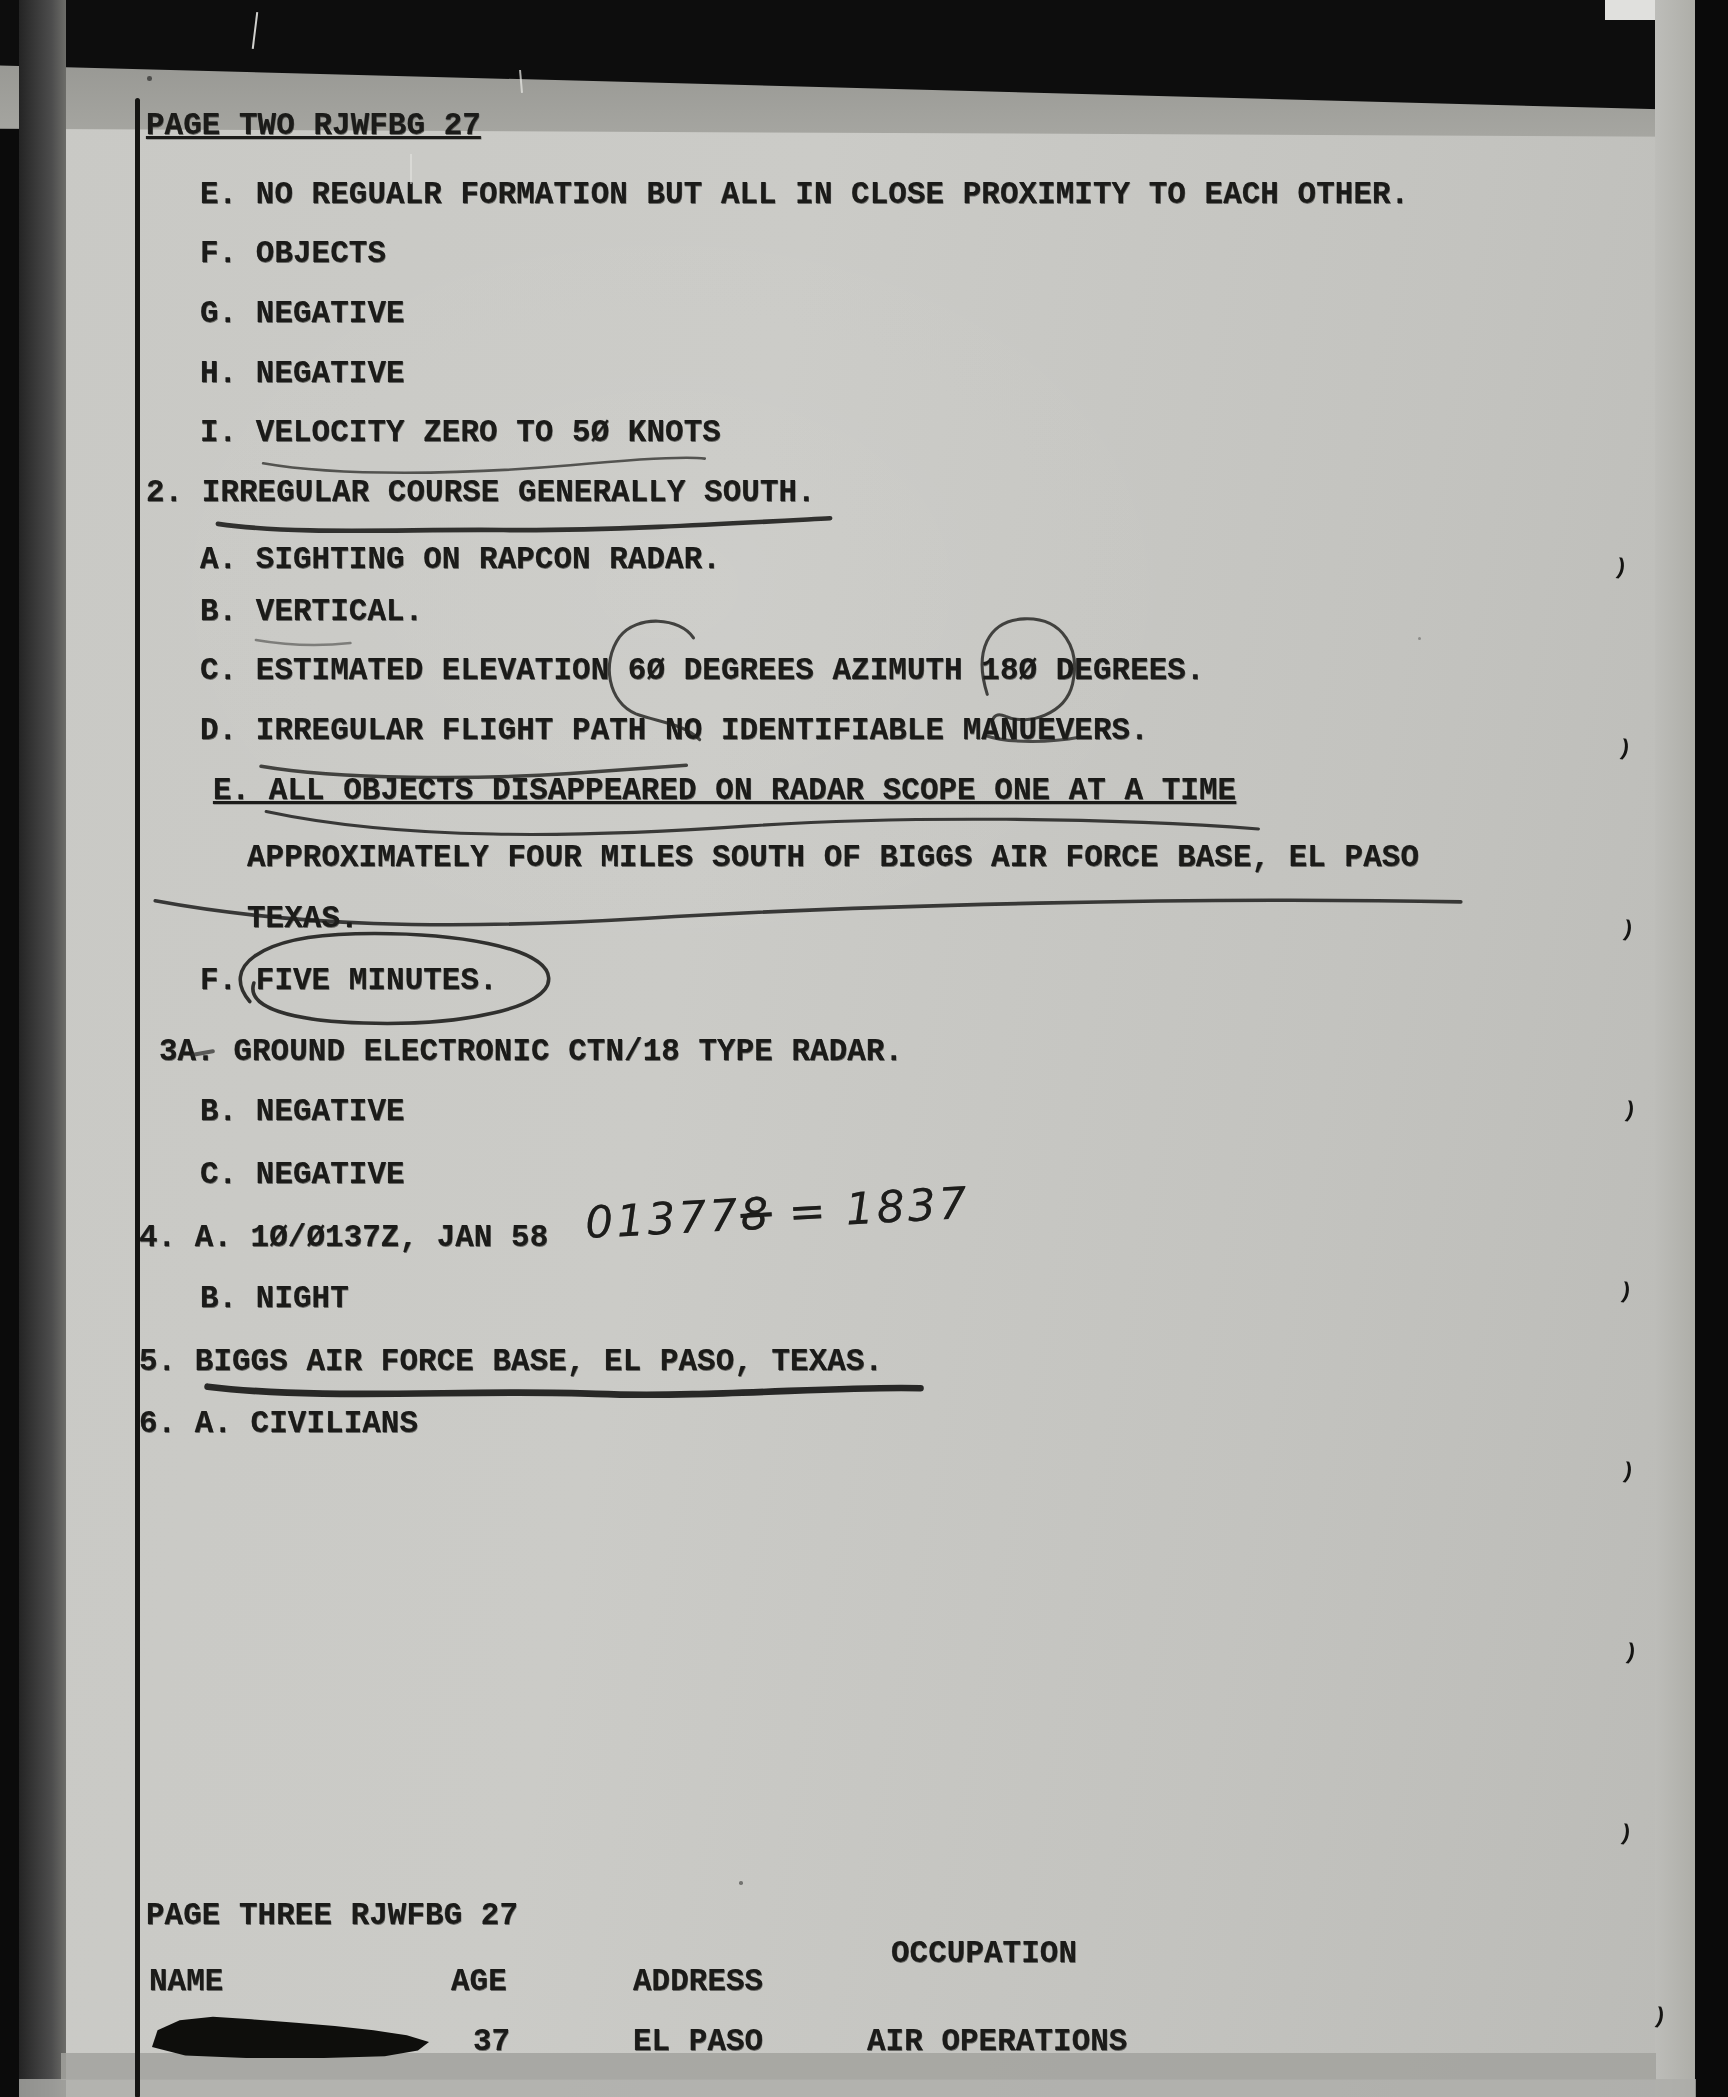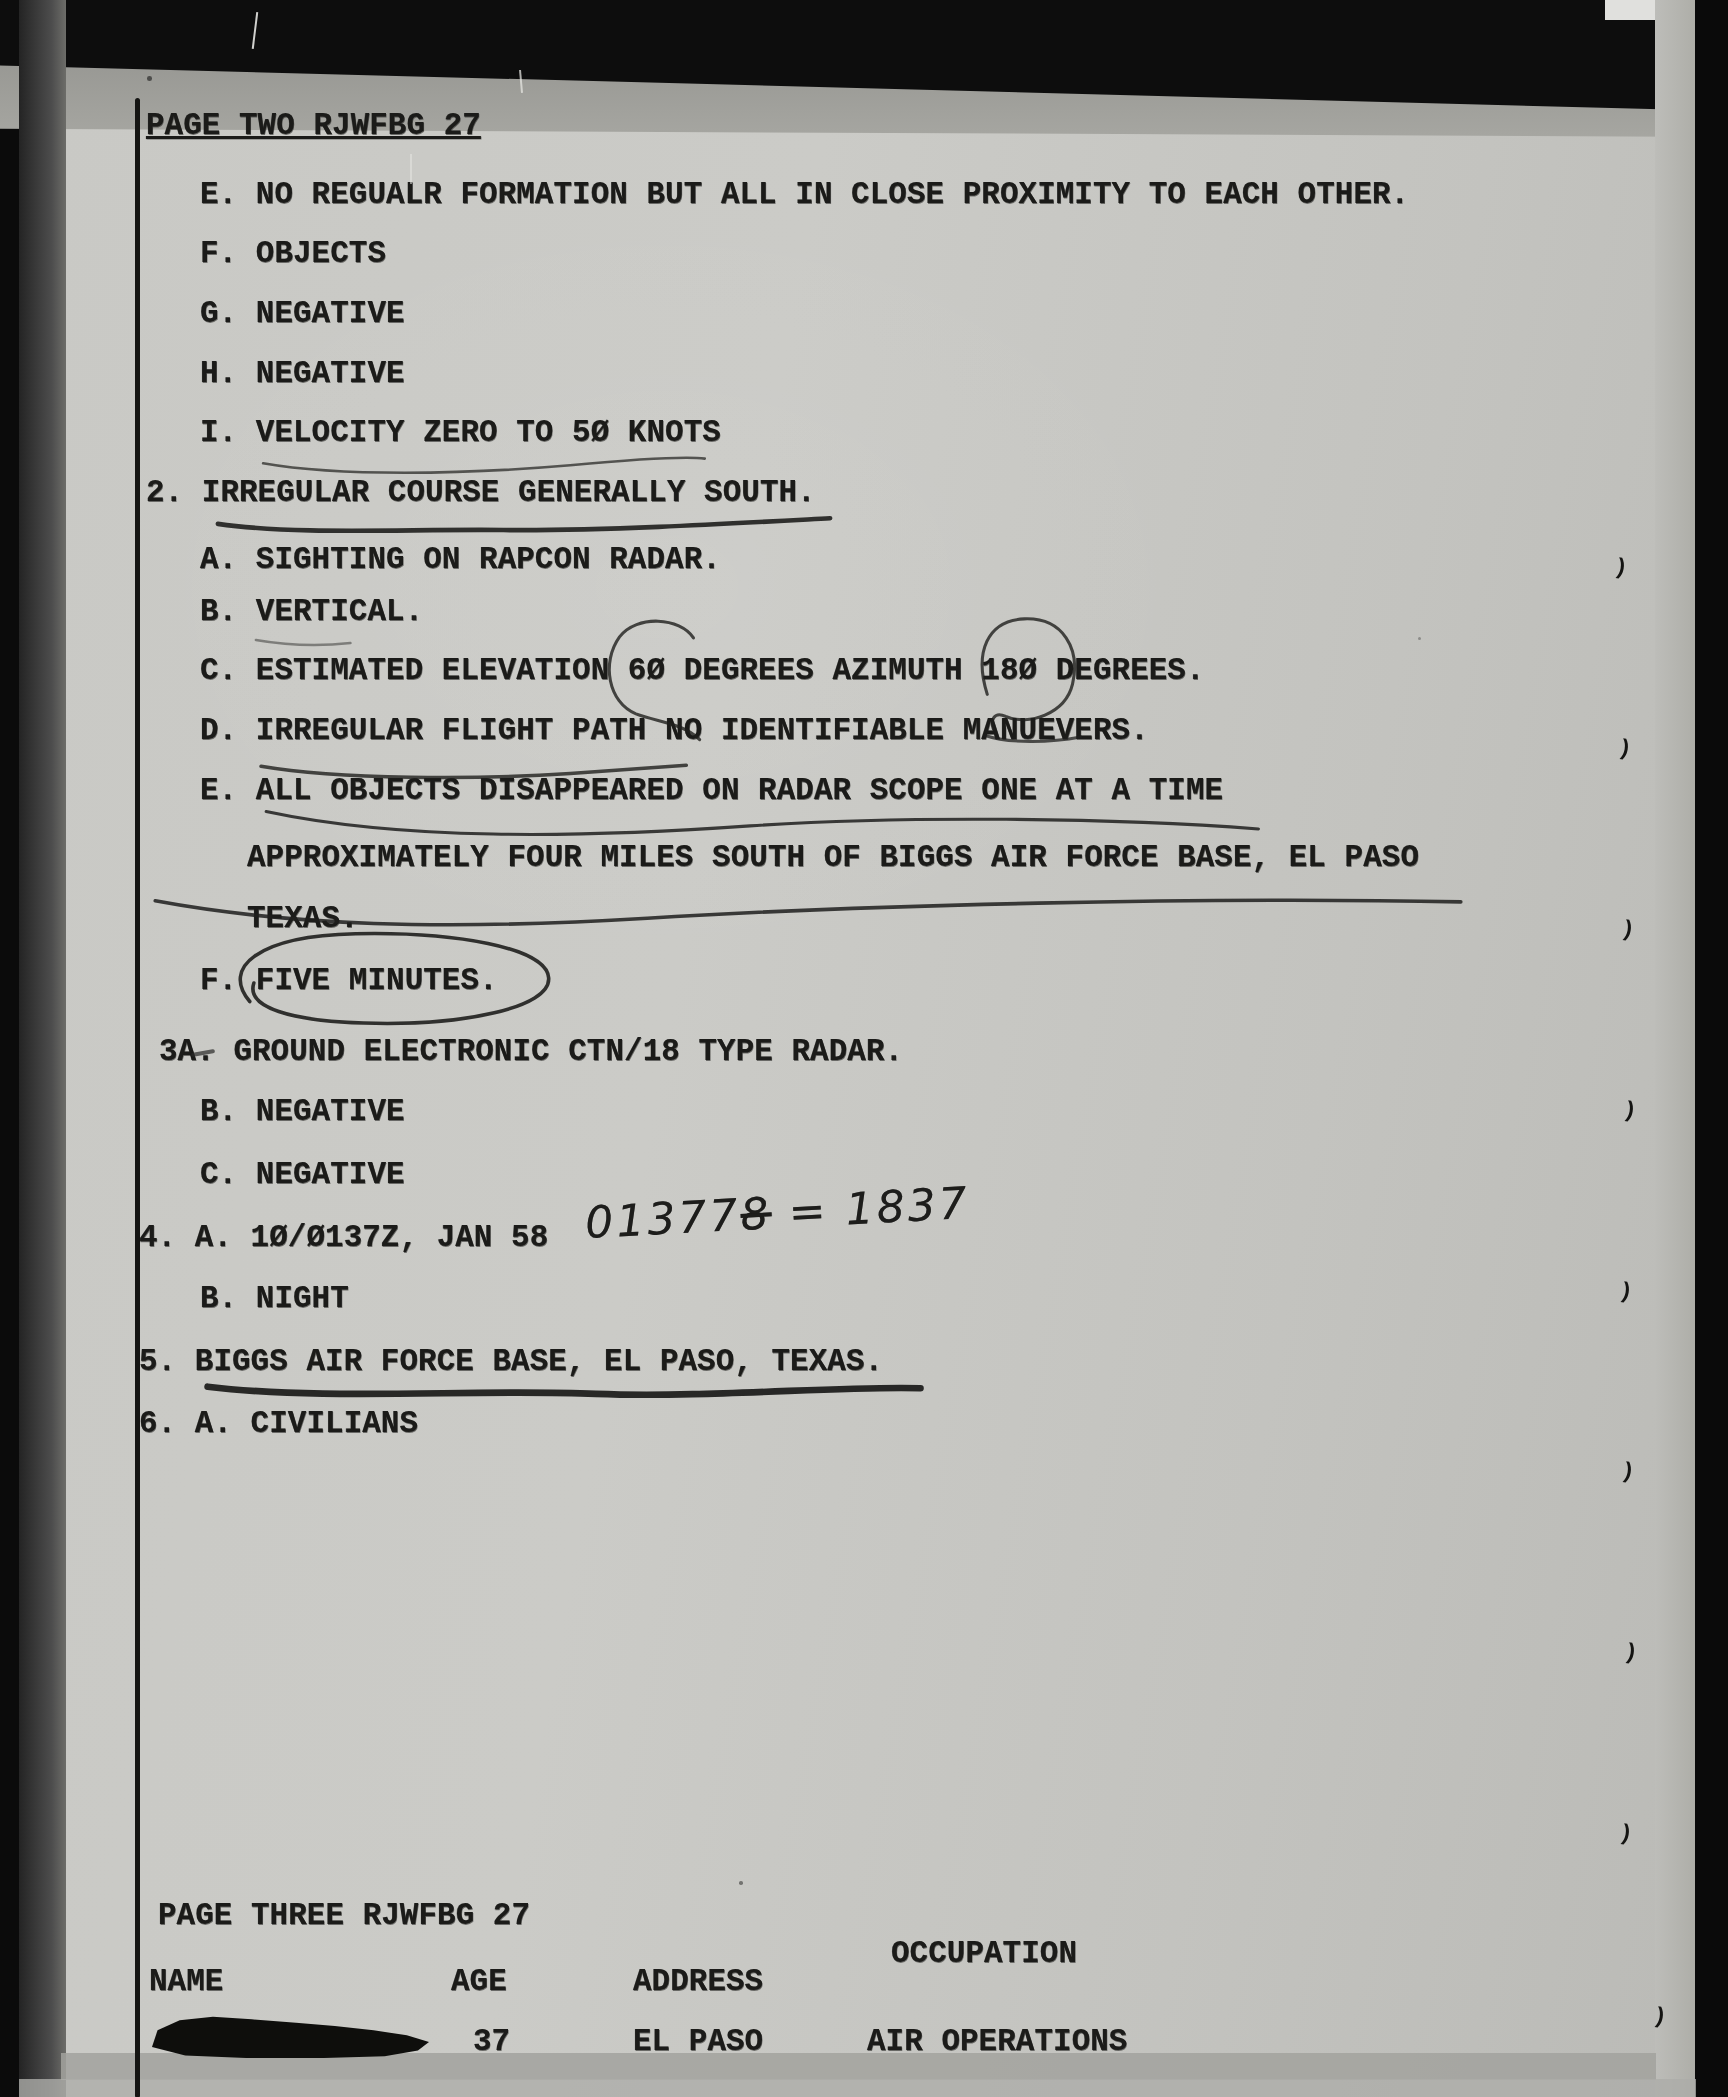--- a/index.html
+++ b/index.html
@@ -67,32 +67,32 @@
       <div class="tline" style="left: 200px; top: 179px;">E. NO REGUALR FORMATION BUT ALL IN CLOSE PROXIMITY TO EACH OTHER.</div>
       <div class="tline" style="left: 200px; top: 238px;">F. OBJECTS</div>
       <div class="tline" style="left: 200px; top: 298px;">G. NEGATIVE</div>
       <div class="tline" style="left: 200px; top: 358px;">H. NEGATIVE</div>
       <div class="tline" style="left: 200px; top: 417px;">I. VELOCITY ZERO TO 5Ø KNOTS</div>
       <div class="tline" style="left: 146px; top: 477px;">2. IRREGULAR COURSE GENERALLY SOUTH.</div>
       <div class="tline" style="left: 200px; top: 536px; margin-top: 8px;">A. SIGHTING ON RAPCON RADAR.</div>
       <div class="tline" style="left: 200px; top: 596px;">B. VERTICAL.</div>
       <div class="tline" style="left: 200px; top: 655px;">C. ESTIMATED ELEVATION 6Ø DEGREES AZIMUTH 18Ø DEGREES.</div>
       <div class="tline" style="left: 200px; top: 715px;">D. IRREGULAR FLIGHT PATH NO IDENTIFIABLE MANUEVERS.</div>
-      <div class="tline" style="left: 200px; top: 775px;">E. ALL OBJECTS DISAPPEARED ON RADAR SCOPE ONE AT A TIME</div>
+      <div class="tline" style="left: 213px; top: 775px; text-decoration: underline;">E. ALL OBJECTS DISAPPEARED ON RADAR SCOPE ONE AT A TIME</div>
       <div class="tline" style="left: 247px; top: 842px;">APPROXIMATELY FOUR MILES SOUTH OF BIGGS AIR FORCE BASE, EL PASO</div>
       <div class="tline" style="left: 247px; top: 903px;">TEXAS.</div>
       <div class="tline" style="left: 200px; top: 965px;">F. FIVE MINUTES.</div>
       <div class="tline" style="left: 139px; top: 1036px; margin-left: 20px;">3A. GROUND ELECTRONIC CTN/18 TYPE RADAR.</div>
       <div class="tline" style="left: 200px; top: 1096px;">B. NEGATIVE</div>
       <div class="tline" style="left: 200px; top: 1159px;">C. NEGATIVE</div>
       <div class="tline" style="left: 139px; top: 1222px;">4. A. 1Ø/Ø137Z, JAN 58</div>
       <div class="tline" style="left: 200px; top: 1283px;">B. NIGHT</div>
       <div class="tline" style="left: 139px; top: 1346px;">5. BIGGS AIR FORCE BASE, EL PASO, TEXAS.</div>
       <div class="tline" style="left: 139px; top: 1408px;">6. A. CIVILIANS</div>
-      <div class="tline" style="left: 158px; top: 1900px;">PAGE THREE RJWFBG 27</div>
+      <div class="tline" style="left: 146px; top: 1900px;">PAGE THREE RJWFBG 27</div>
     </div>
 
   <svg id="marks" class="abs" viewBox="0 0 3364 4083">
     <g fill="none" stroke="#1f1f1d" stroke-linecap="round">
       <path stroke-width="5" opacity=".7" d="M 512 902 C 660 928 900 924 1110 906 C 1240 894 1330 888 1372 893"></path>
       <path stroke-width="9" opacity=".9" d="M 424 1020 C 580 1042 780 1030 980 1032 C 1180 1034 1450 1018 1616 1009"></path>
       <path stroke-width="5" opacity=".45" d="M 498 1246 Q 590 1262 682 1252"></path>
       <path stroke-width="6" opacity=".8" d="M 1350 1242 C 1324 1202 1240 1196 1206 1240 C 1170 1290 1184 1368 1238 1390 C 1280 1406 1330 1408 1362 1440"></path>
       <path stroke-width="6" opacity=".8" d="M 1922 1352 C 1896 1270 1922 1208 1994 1205 C 2070 1202 2104 1264 2088 1332 C 2074 1390 2002 1414 1958 1395 C 1934 1384 1928 1404 1934 1420"></path>
       <path stroke-width="6" opacity=".75" d="M 1918 1432 C 1964 1448 2046 1446 2104 1435"></path>

